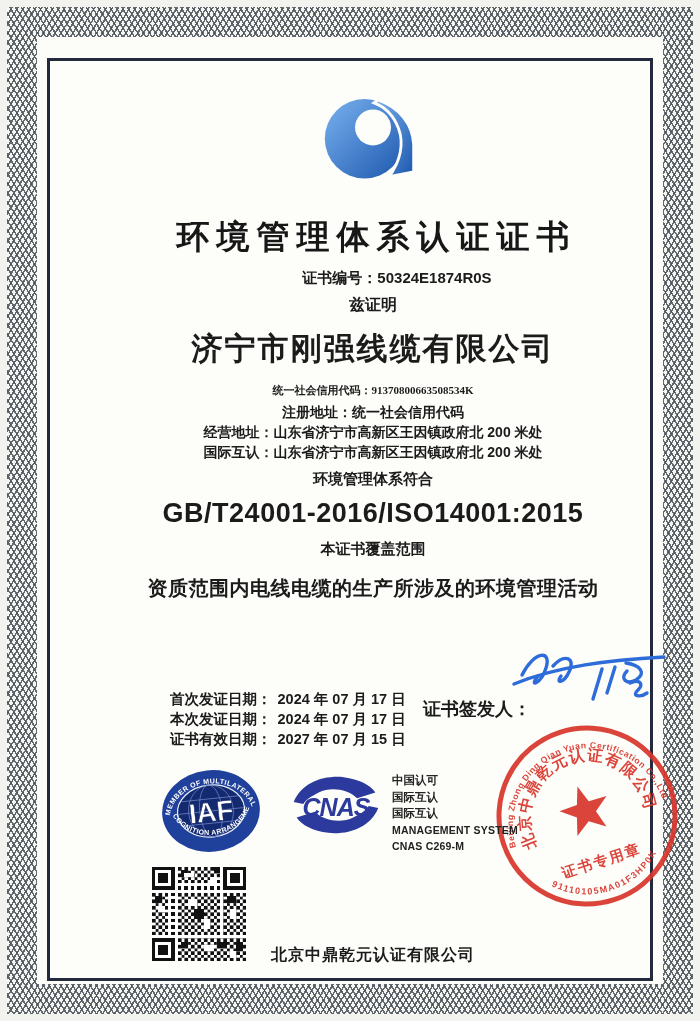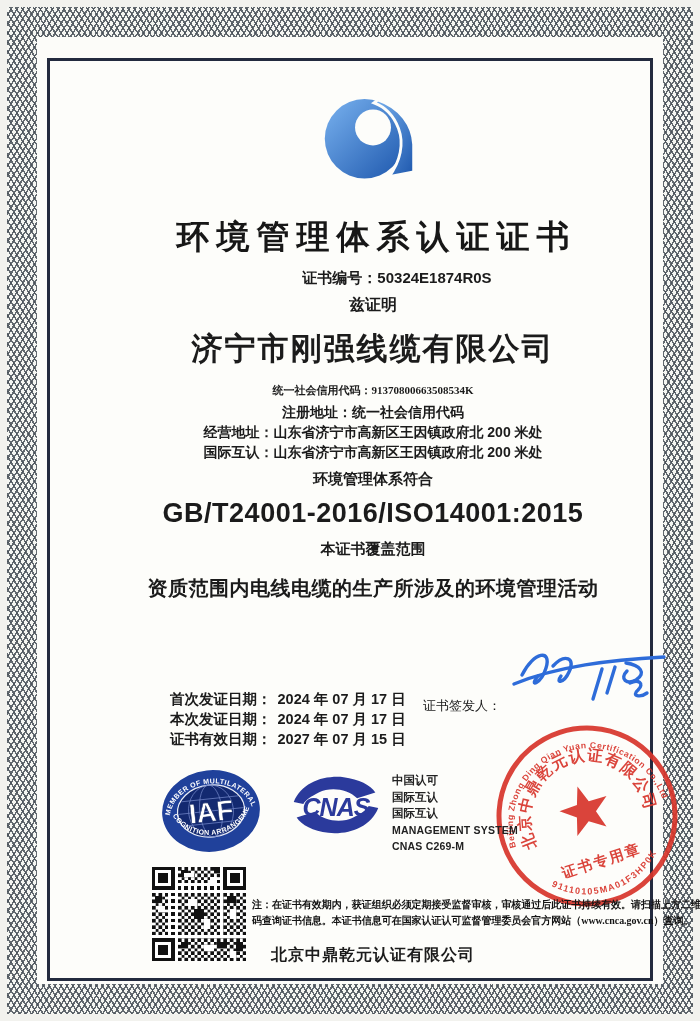--- a/index.html
+++ b/index.html
@@ -34,21 +34,21 @@
   .credit{top:322px;font-size:11px;font-weight:bold;font-family:"Liberation Serif",serif;}
   .addr1{top:343px;}  .addr2{top:363px;}  .addr3{top:383px;}
   .addr{font-size:14px;font-weight:bold;}
   .conform{top:409px;font-size:15px;font-weight:600;}
   .standard{top:437px;font-size:27px;font-weight:bold;letter-spacing:.5px;}
   .scopelabel{top:479px;font-size:15px;font-weight:600;}
   .scope{top:514px;font-size:20px;font-weight:bold;letter-spacing:.5px;}
   .dates{left:74px;top:628px;font-size:14.5px;line-height:20px;}
   .dates .lab{font-weight:bold;text-align:right;}
   .dates .val{font-weight:600;padding-left:6px;}
-  .signer{left:327px;top:636px;font-size:13px;font-weight:normal;}
+  .signer{left:327px;top:636px;font-size:18px;font-weight:bold;}
   .sig{left:410px;top:574px;width:168px;height:80px;}
   .seal{left:396px;top:660px;width:190px;height:190px;transform:rotate(-18deg);opacity:.92;}
   .iaf{left:64px;top:707px;width:102px;height:86px;transform:rotate(-6deg);}
   .cnas{left:192px;top:712px;width:96px;height:64px;}
   .cnastext{left:296px;top:711px;font-size:11.5px;font-weight:bold;line-height:16.5px;color:#222;}
   .cnastext .en{font-size:10.5px;letter-spacing:.2px;}
   .qr{left:56px;top:806px;width:94px;height:94px;}
   .note{left:156px;top:836px;width:430px;font-family:"Liberation Serif",serif;font-weight:bold;
         font-size:10.5px;line-height:16px;color:#141414;}
   .note div{white-space:nowrap;transform:scaleX(.95);transform-origin:left;}
@@ -241,22 +241,18 @@
             <rect x="2" y="2" width="3" height="3" fill="#111"></rect>
           <rect x="22" y="0" width="7" height="7" fill="#111"></rect>
             <rect x="23" y="1" width="5" height="5" fill="#fff"></rect>
             <rect x="24" y="2" width="3" height="3" fill="#111"></rect>
           <rect x="0" y="22" width="7" height="7" fill="#111"></rect>
             <rect x="1" y="23" width="5" height="5" fill="#fff"></rect>
             <rect x="2" y="24" width="3" height="3" fill="#111"></rect>
         </g>
       </svg>
 
-      <div class="abs note">
-        <div>注：在证书有效期内，获证组织必须定期接受监督审核，审核通过后此证书持续有效。请扫描上方二维</div>
-        <div>码查询证书信息。本证书信息可在国家认证认可监督管理委员会官方网站（www.cnca.gov.cn）查询。</div>
-      </div>
 
       <div class="abs cline footco">北京中鼎乾元认证有限公司</div>
 
     </div>
   </div>
 </div>
 
 </body></html>

